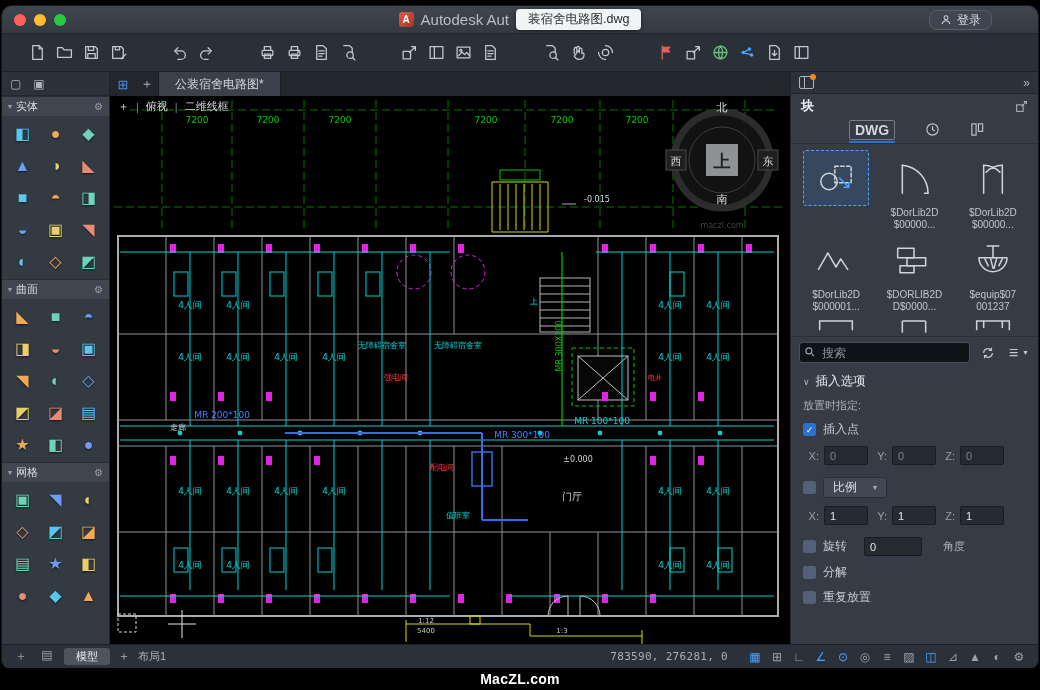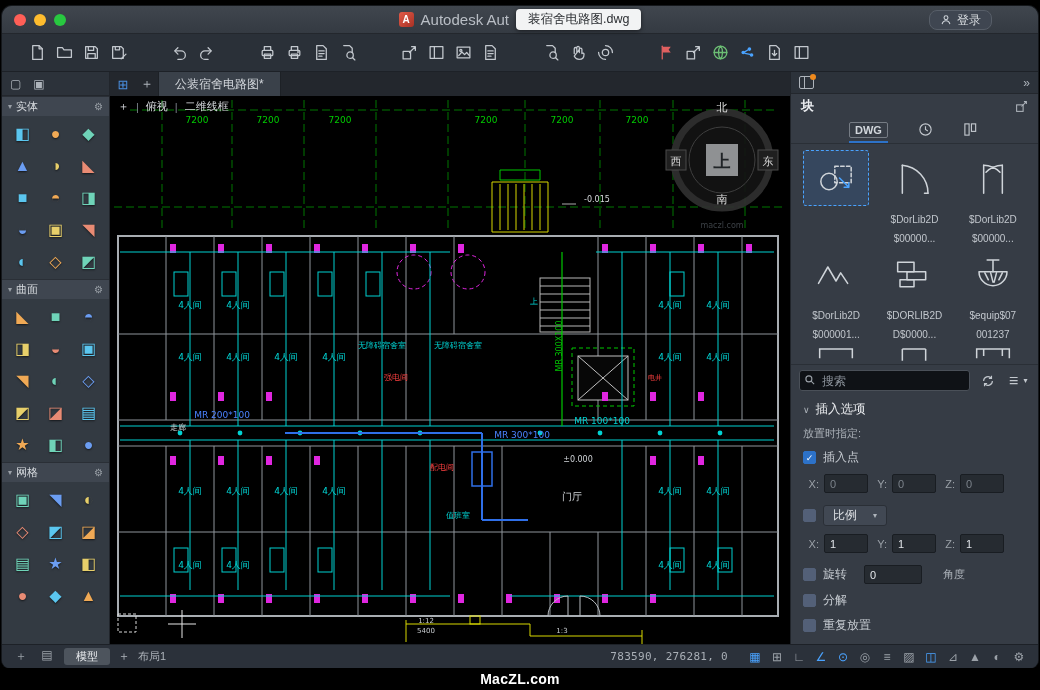--- a/index.html
+++ b/index.html
@@ -51,28 +51,28 @@
 .rp-palicon{position:relative;width:15px;height:13px;border:1px solid #aeb4bb;border-radius:2px}
 .rp-palicon:before{content:"";position:absolute;left:4px;top:0;bottom:0;width:1px;background:#aeb4bb}
 .rp-dot{position:absolute;right:-3px;top:-3px;width:6px;height:6px;border-radius:50%;background:#f08a1d}
 .rp-chev{color:#aeb4bb;font-size:12px}
 .rp-title{height:24px;display:flex;align-items:center;padding:0 10px;color:#eceef1;font-size:13px;font-weight:bold}
 .rp-title .sp{flex:1}
 .rp-title svg{width:13px;height:13px;stroke:#aeb4bb;fill:none;stroke-width:1.3}
 .rp-tabs{height:26px;display:flex;align-items:center;gap:30px;padding-left:58px;border-bottom:1px solid #2a2f36}
 .ptab{height:100%;display:flex;align-items:center;border-bottom:2px solid transparent}
 .ptab.active{border-bottom-color:var(--accent,#2d72c8)}
-.dwgbox{font-size:11px;padding:1px 5px;border:1px solid #767c84;color:#d2d7dc;border-radius:2px;font-weight:bold}
+.dwgbox{font-size:14px;padding:1px 5px;border:1px solid #767c84;color:#d2d7dc;border-radius:2px;font-weight:bold}
 .ptab svg{width:15px;height:15px;stroke:#c3c8ce;fill:none;stroke-width:1.2}
 .bp-grid{display:grid;grid-template-columns:repeat(3,1fr);row-gap:2px;padding:6px 6px 0;justify-items:center}
 .bp-item{display:flex;flex-direction:column;align-items:center;width:76px}
 .bp-ico{width:66px;height:56px;display:flex;align-items:center;justify-content:center;border:1px solid transparent;border-radius:3px}
 .bp-item.selected .bp-ico{border:1px dashed #4aa3ff;background:rgba(54,116,188,.22)}
 .bp-ico svg{width:42px;height:42px;stroke:#cfd4d9;fill:none;stroke-width:1.3;stroke-linecap:round;stroke-linejoin:round}
-.bp-lab{font-size:10px;line-height:11px;color:#c2c7cd;margin-top:8px}
+.bp-lab{font-size:10px;line-height:11px;color:#c2c7cd;margin-top:1px}
 .bp-partial{height:22px;overflow:hidden;display:grid;grid-template-columns:repeat(3,1fr);justify-items:center;padding:0 6px;margin-top:2px}
 .bp-partial svg{width:42px;height:42px;stroke:#cfd4d9;fill:none;stroke-width:1.3}
 .bp-search{display:flex;align-items:center;gap:6px;padding:5px 8px 4px;border-top:1px solid #2a2f36}
 .searchwrap{position:relative;flex:1}
 .searchwrap input{width:100%;height:21px;background:#0f1216;border:1px solid #4a5058;border-radius:3px;color:#cfd4da;font-size:12px;padding:0 4px 0 22px;outline:none;font-family:inherit}
 .searchwrap input::placeholder{color:#8b929a}
 .searchwrap svg{position:absolute;left:5px;top:4px;width:12px;height:12px;stroke:#9aa0a7;fill:none;stroke-width:1.5}
 .sbtn{width:24px;height:21px;display:flex;align-items:center;justify-content:center;color:#c3c8ce}
 .sbtn svg{width:14px;height:14px;stroke:currentColor;fill:none;stroke-width:1.3}
 .sbtn .car{font-size:8px;margin-left:1px}

